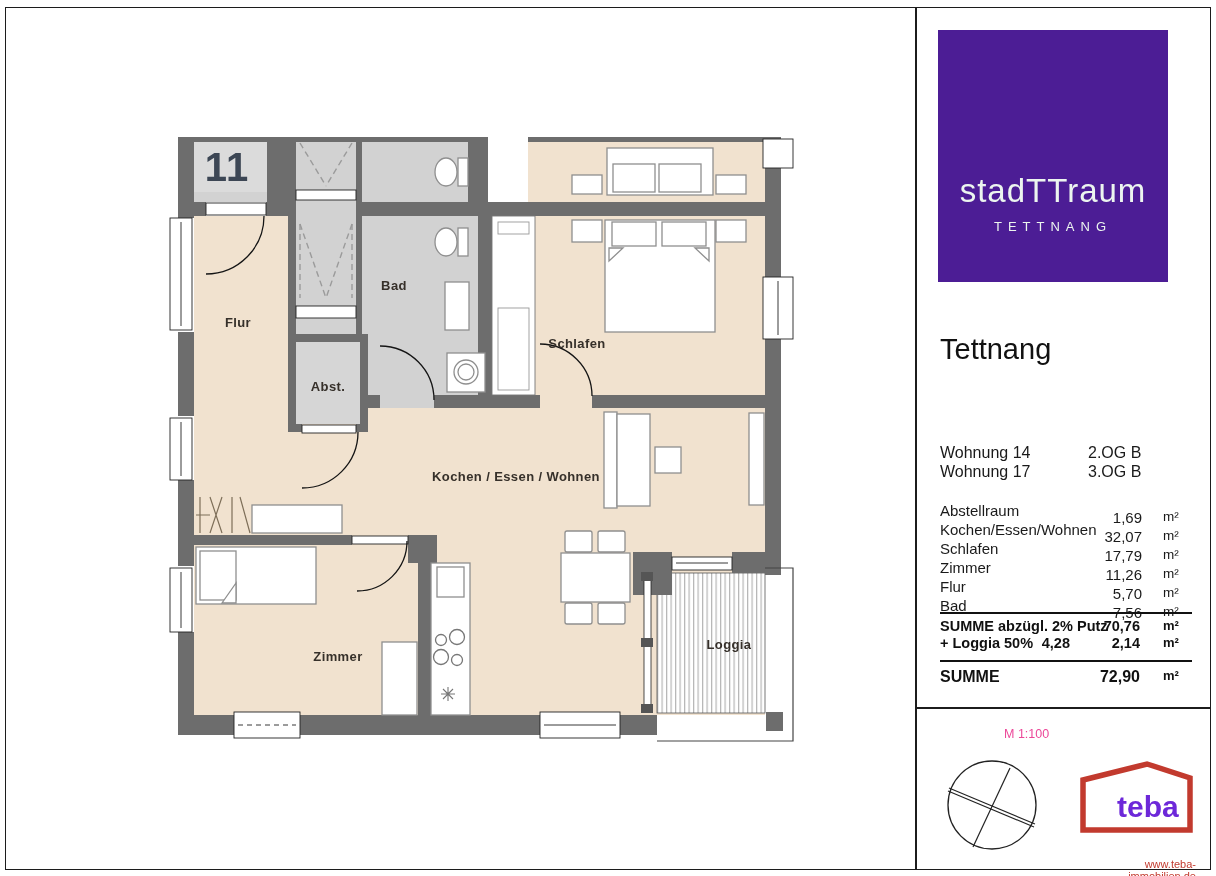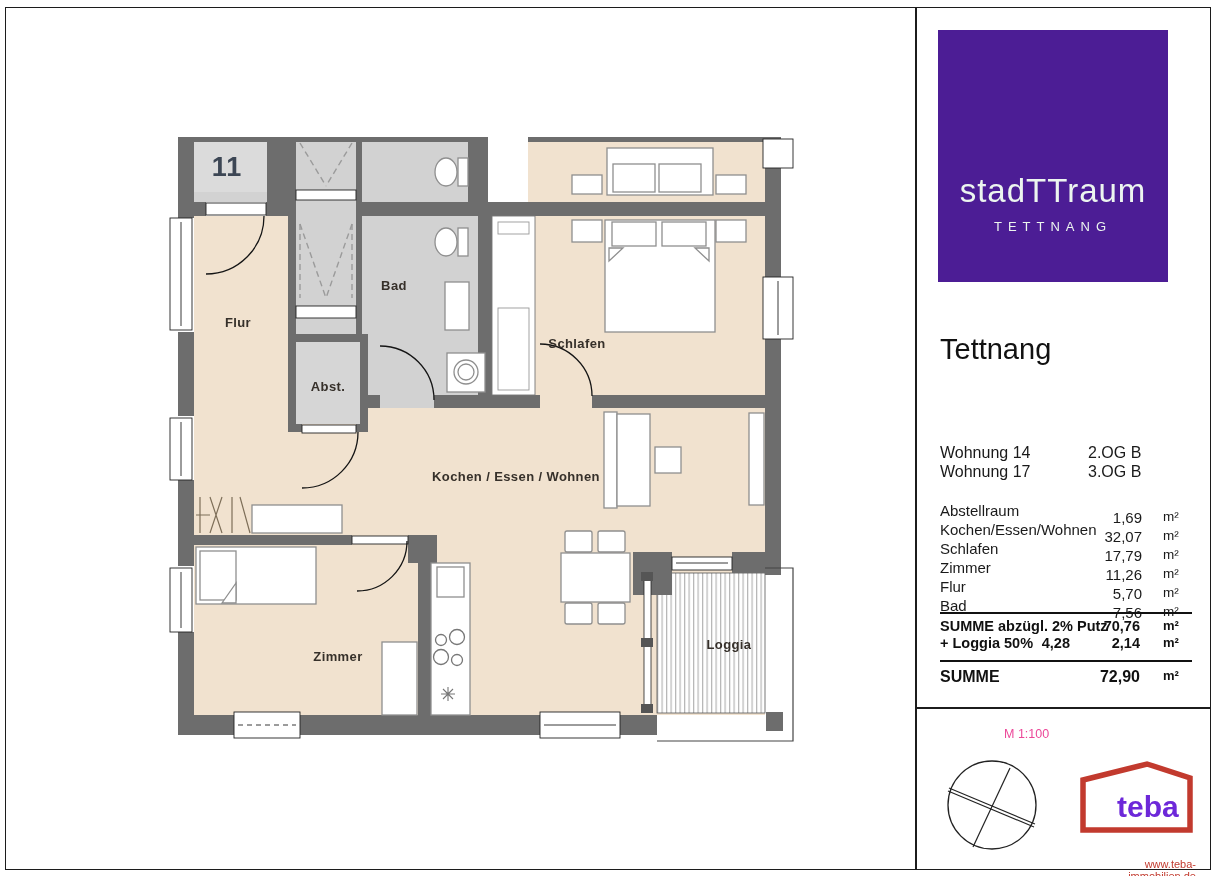--- a/index.html
+++ b/index.html
@@ -7,21 +7,21 @@
         font-family:"Liberation Sans",sans-serif;}
   .sheet-frame{position:absolute;left:5px;top:7px;right:5px;bottom:6px;
         border:1.5px solid #1c1c1c;pointer-events:none;}
   .vdivider{position:absolute;left:915px;top:7px;bottom:6px;width:1.5px;background:#1c1c1c;}
   .hdivider-main{position:absolute;left:916px;top:707px;width:295px;height:1.5px;background:#1c1c1c;}
 
   
   .plan-label{position:absolute;transform:translate(-50%,-50%);font-weight:bold;
         font-size:13px;color:#36302a;letter-spacing:.4px;white-space:nowrap;}
   .unit-number{position:absolute;transform:translate(-50%,-50%);font-weight:bold;
-        font-size:27px;color:#3c4654;letter-spacing:1px;}
+        font-size:40px;color:#3c4654;letter-spacing:1px;}
 
   
   .logo{position:absolute;left:938px;top:30px;width:230px;height:252px;background:#4c1d95;
         display:flex;flex-direction:column;align-items:center;justify-content:flex-end;
         padding-bottom:48px;box-sizing:border-box;}
   .logo-title{color:#ecf5ef;font-size:33px;letter-spacing:1px;}
   .logo-sub{color:#ecf5ef;font-size:13px;letter-spacing:6px;margin-top:9px;}
 
   .addr{position:absolute;left:940px;top:330px;font-size:29px;color:#111;line-height:39px;}
 

